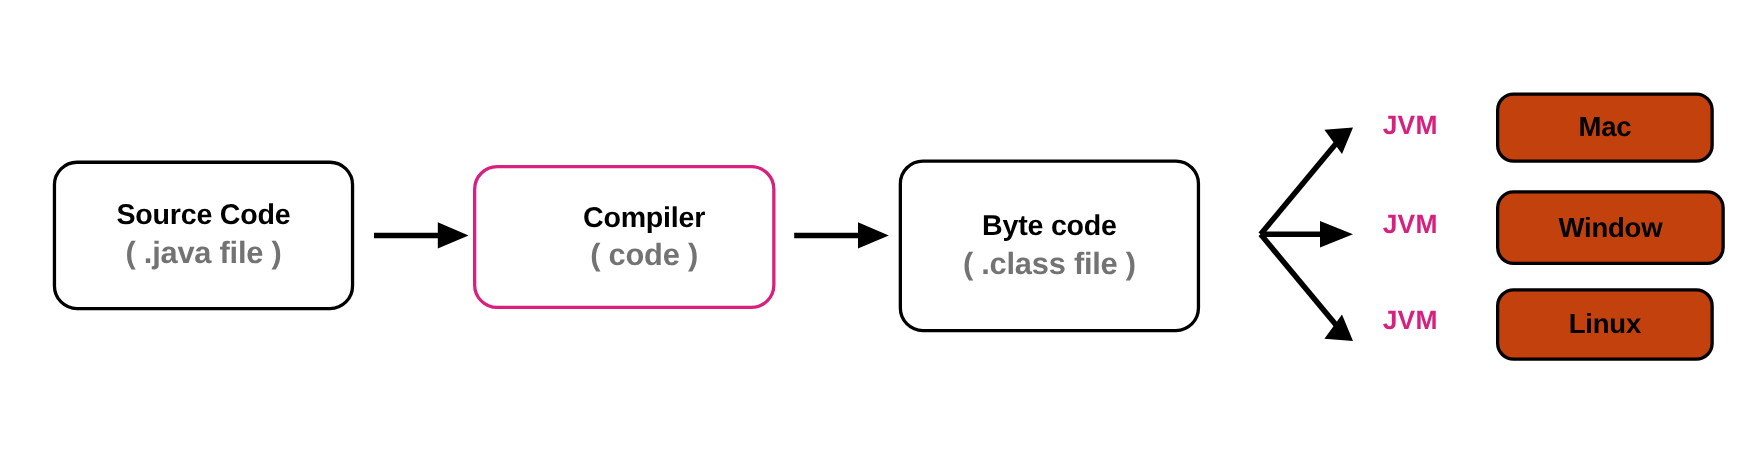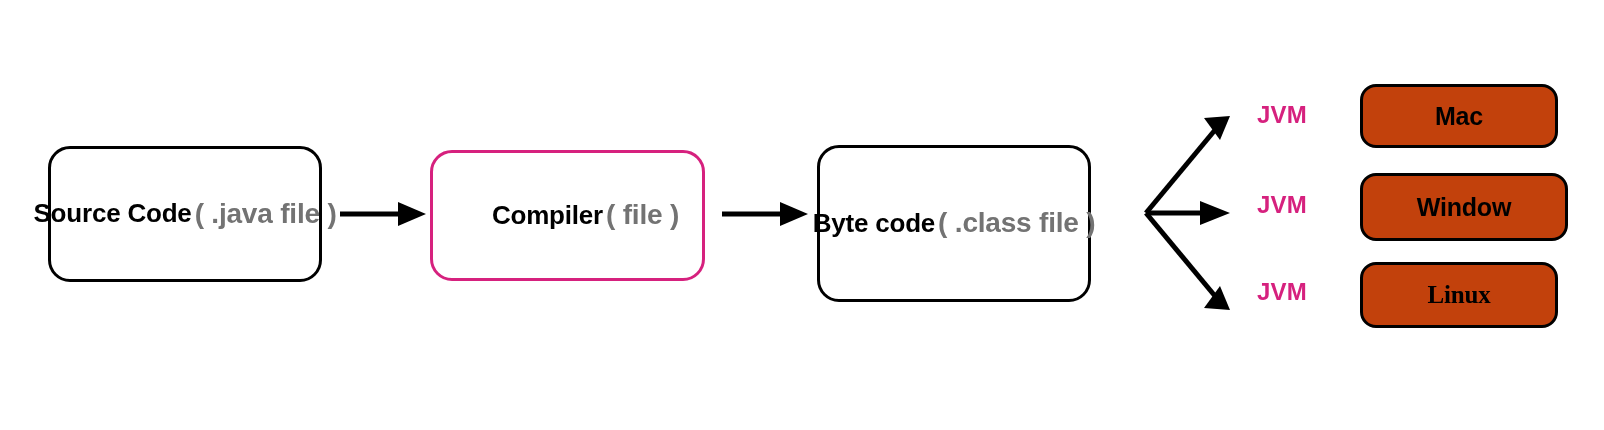--- a/index.html
+++ b/index.html
@@ -19,21 +19,21 @@
   }
 
   
   .stage-box {
     position: absolute;
     box-sizing: border-box;
     background: #ffffff;
     border: 3px solid #000000;
     border-radius: 22px;
     display: flex;
-    flex-direction: row;
+    flex-direction: column;
     align-items: center;
     justify-content: center;
     gap: 3px;
   }
   .stage-box.accent {
     border-color: #d6217e;
   }
   .stage-title {
     font-size: 26px;
     font-weight: bold;
@@ -97,21 +97,21 @@
     <div class="stage-sub">( .java file )</div>
   </div>
 
   <svg class="arrow-svg" style="left:340px; top:198px;" width="86" height="32" viewBox="0 0 86 32">
     <line x1="0" y1="16" x2="62" y2="16" stroke="#000000" stroke-width="5"></line>
     <polygon points="58,4 86,16 58,28" fill="#000000"></polygon>
   </svg>
 
   <div class="stage-box accent" style="left:430px; top:150px; width:275px; height:131px;padding-left:36px;">
     <div class="stage-title">Compiler</div>
-    <div class="stage-sub">( file )</div>
+    <div class="stage-sub">( code )</div>
   </div>
 
   <svg class="arrow-svg" style="left:722px; top:198px;" width="86" height="32" viewBox="0 0 86 32">
     <line x1="0" y1="16" x2="62" y2="16" stroke="#000000" stroke-width="5"></line>
     <polygon points="58,4 86,16 58,28" fill="#000000"></polygon>
   </svg>
 
   <div class="stage-box" style="left:817px; top:145px; width:274px; height:157px;">
     <div class="stage-title">Byte code</div>
     <div class="stage-sub">( .class file )</div>
@@ -140,17 +140,17 @@
   <div class="jvm-label" style="left:1244px; top:278px; width:76px;">JVM</div>
 
   <div class="os-box" style="left:1360px; top:84px; width:198px; height:64px;">
     <span class="os-label">Mac</span>
   </div>
 
   <div class="os-box" style="left:1360px; top:173px; width:208px; height:68px;">
     <span class="os-label">Window</span>
   </div>
 
-  <div class="os-box" style="left:1360px; top:262px; width:198px; height:66px;font-family:Liberation Serif, serif;">
+  <div class="os-box" style="left:1360px; top:262px; width:198px; height:66px;">
     <span class="os-label">Linux</span>
   </div>
 
 </div>
 
 </body></html>

